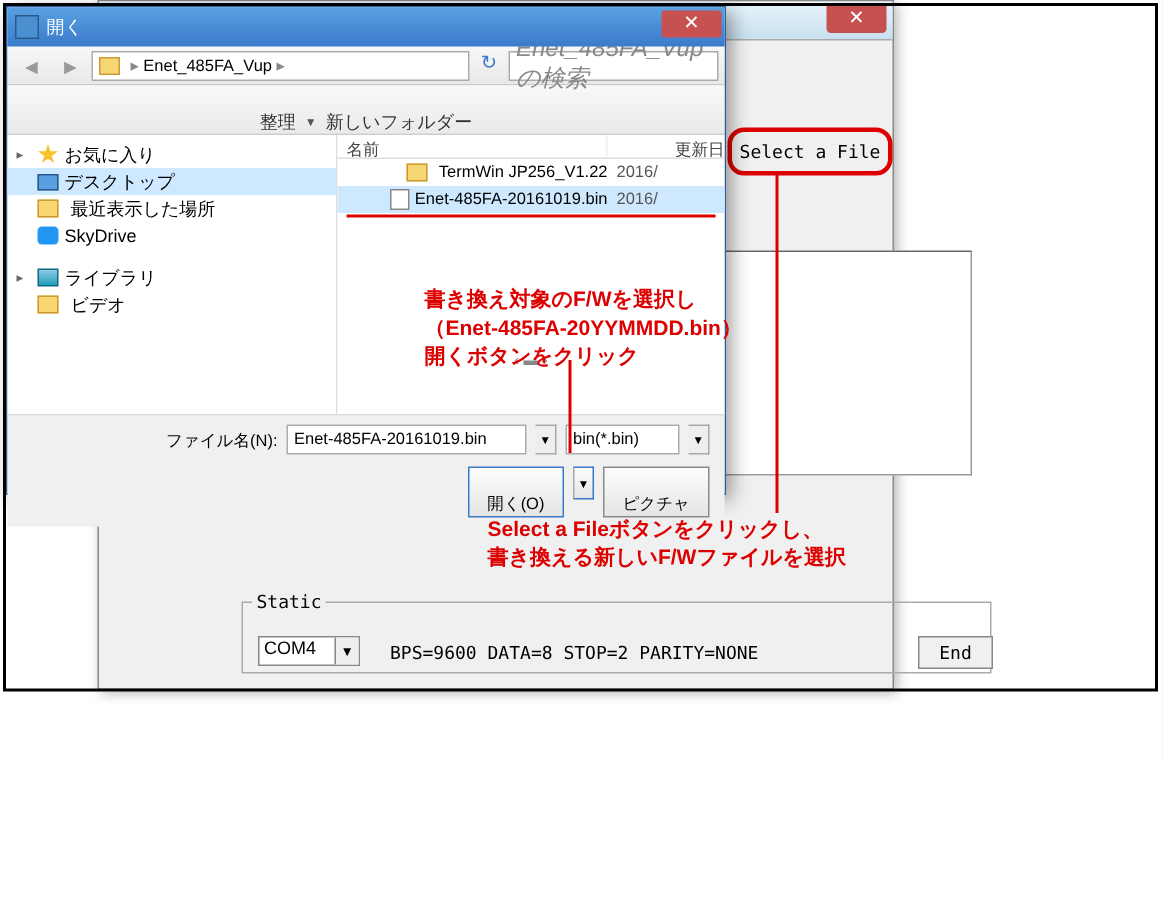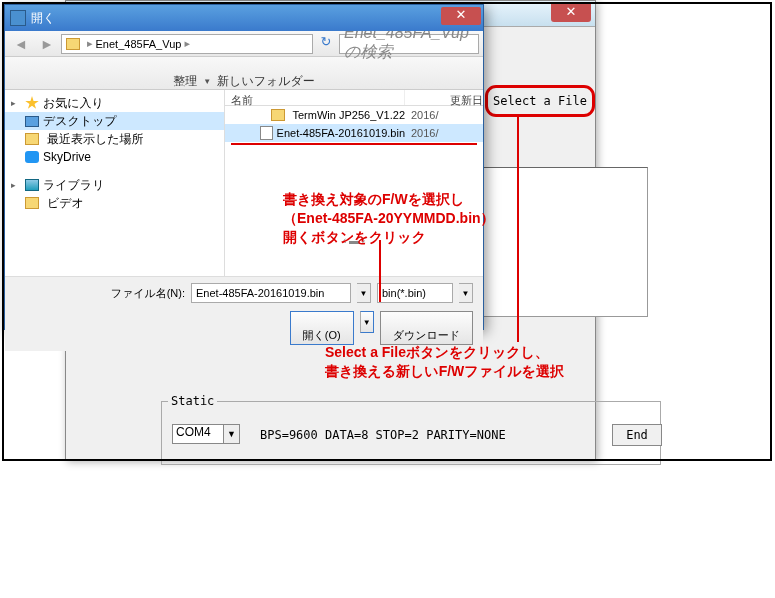--- a/index.html
+++ b/index.html
@@ -6,21 +6,21 @@
 body { background: #fff; width: 775px; height: 598px; position: relative; overflow: hidden; }
 
 .bg-window { position: absolute; left: 65px; top: 0; width: 531px; height: 460px; background: #f0f0f0; border: 1px solid #888; box-shadow: 2px 2px 8px rgba(0,0,0,0.3); }
 .bg-title { height: 26px; background: linear-gradient(#e8f4fc,#c8e0ef); border-bottom: 1px solid #aaa; position: relative; }
 .bg-close { position: absolute; right: 4px; top: 3px; width: 40px; height: 18px; background: #c75050; color: #fff; text-align: center; font-size: 13px; line-height: 16px; border-radius: 0 0 3px 3px; }
 
 .select-file-btn { position: absolute; right: 0; top: 84px; width: 110px; height: 32px; background: #f0f0f0; border: 3px solid #d00; border-radius: 11px; text-align: center; line-height: 26px; font-family: monospace; font-size: 12px; }
 
 .bg-textarea { position: absolute; left: 102px; top: 166px; width: 480px; height: 150px; background: #fff; border: 1px solid #999; border-top-color: #666; border-left-color: #666; }
 
-.static-group { position: absolute; left: 95px; top: 400px; width: 500px; height: 64px; border: 1px solid #aaa; }
+.static-group { position: absolute; left: 95px; top: 400px; width: 500px; height: 48px; border: 1px solid #aaa; }
 .static-label { position: absolute; left: 6px; top: -8px; background: #f0f0f0; padding: 0 3px; font-family: monospace; font-size: 12px; }
 .com-select { position: absolute; left: 10px; top: 22px; width: 68px; height: 20px; background: #fff; border: 1px solid #888; font-family: monospace; font-size: 12px; padding-left: 3px; }
 .com-arrow { position: absolute; right: 0; top: 0; width: 16px; height: 18px; background: #eee; border-left: 1px solid #888; text-align: center; font-size: 9px; line-height: 18px; }
 .static-params { position: absolute; left: 98px; top: 26px; font-family: monospace; font-size: 12px; }
 .end-btn { position: absolute; right: -2px; top: 22px; width: 50px; height: 22px; background: #f0f0f0; border: 1px solid #888; font-family: monospace; font-size: 12px; }
 
 .dialog { position: absolute; left: 4px; top: 4px; width: 480px; height: 326px; background: #fff; border: 1px solid #2a5f9e; box-shadow: 3px 3px 12px rgba(0,0,0,0.4); }
 .dlg-title { height: 26px; background: linear-gradient(#5aa0e0,#3a7acc); position: relative; display: flex; align-items: center; }
 .dlg-icon { width: 16px; height: 16px; margin: 0 5px; background: #4a90d0; border: 1px solid #2a5a8a; }
 .dlg-title-text { color: #fff; font-size: 12px; }
@@ -202,21 +202,21 @@
       <input class="fn-input" value="Enet-485FA-20161019.bin" style="">
       <span class="fn-combo-arrow">▼</span>
       <div class="filter-box">
           <span>bin(*.bin)</span>
         </div>
       <span class="fn-combo-arrow">▼</span>
     </div>
     <div class="btn-row">
       <button class="dlg-btn primary">開く(O)</button>
       <span class="split-arrow">▼</span>
-      <button class="dlg-btn">ダウンロード</button>
+      <button class="dlg-btn">ピクチャ</button>
     </div>
   </div>
 </div>
 
 <div class="anno1">
   <div>書き換え対象のF/Wを選択し</div>
   <div>（Enet-485FA-20YYMMDD.bin）</div>
   <div>開くボタンをクリック</div>
 </div>
 <div class="leader1"></div>

